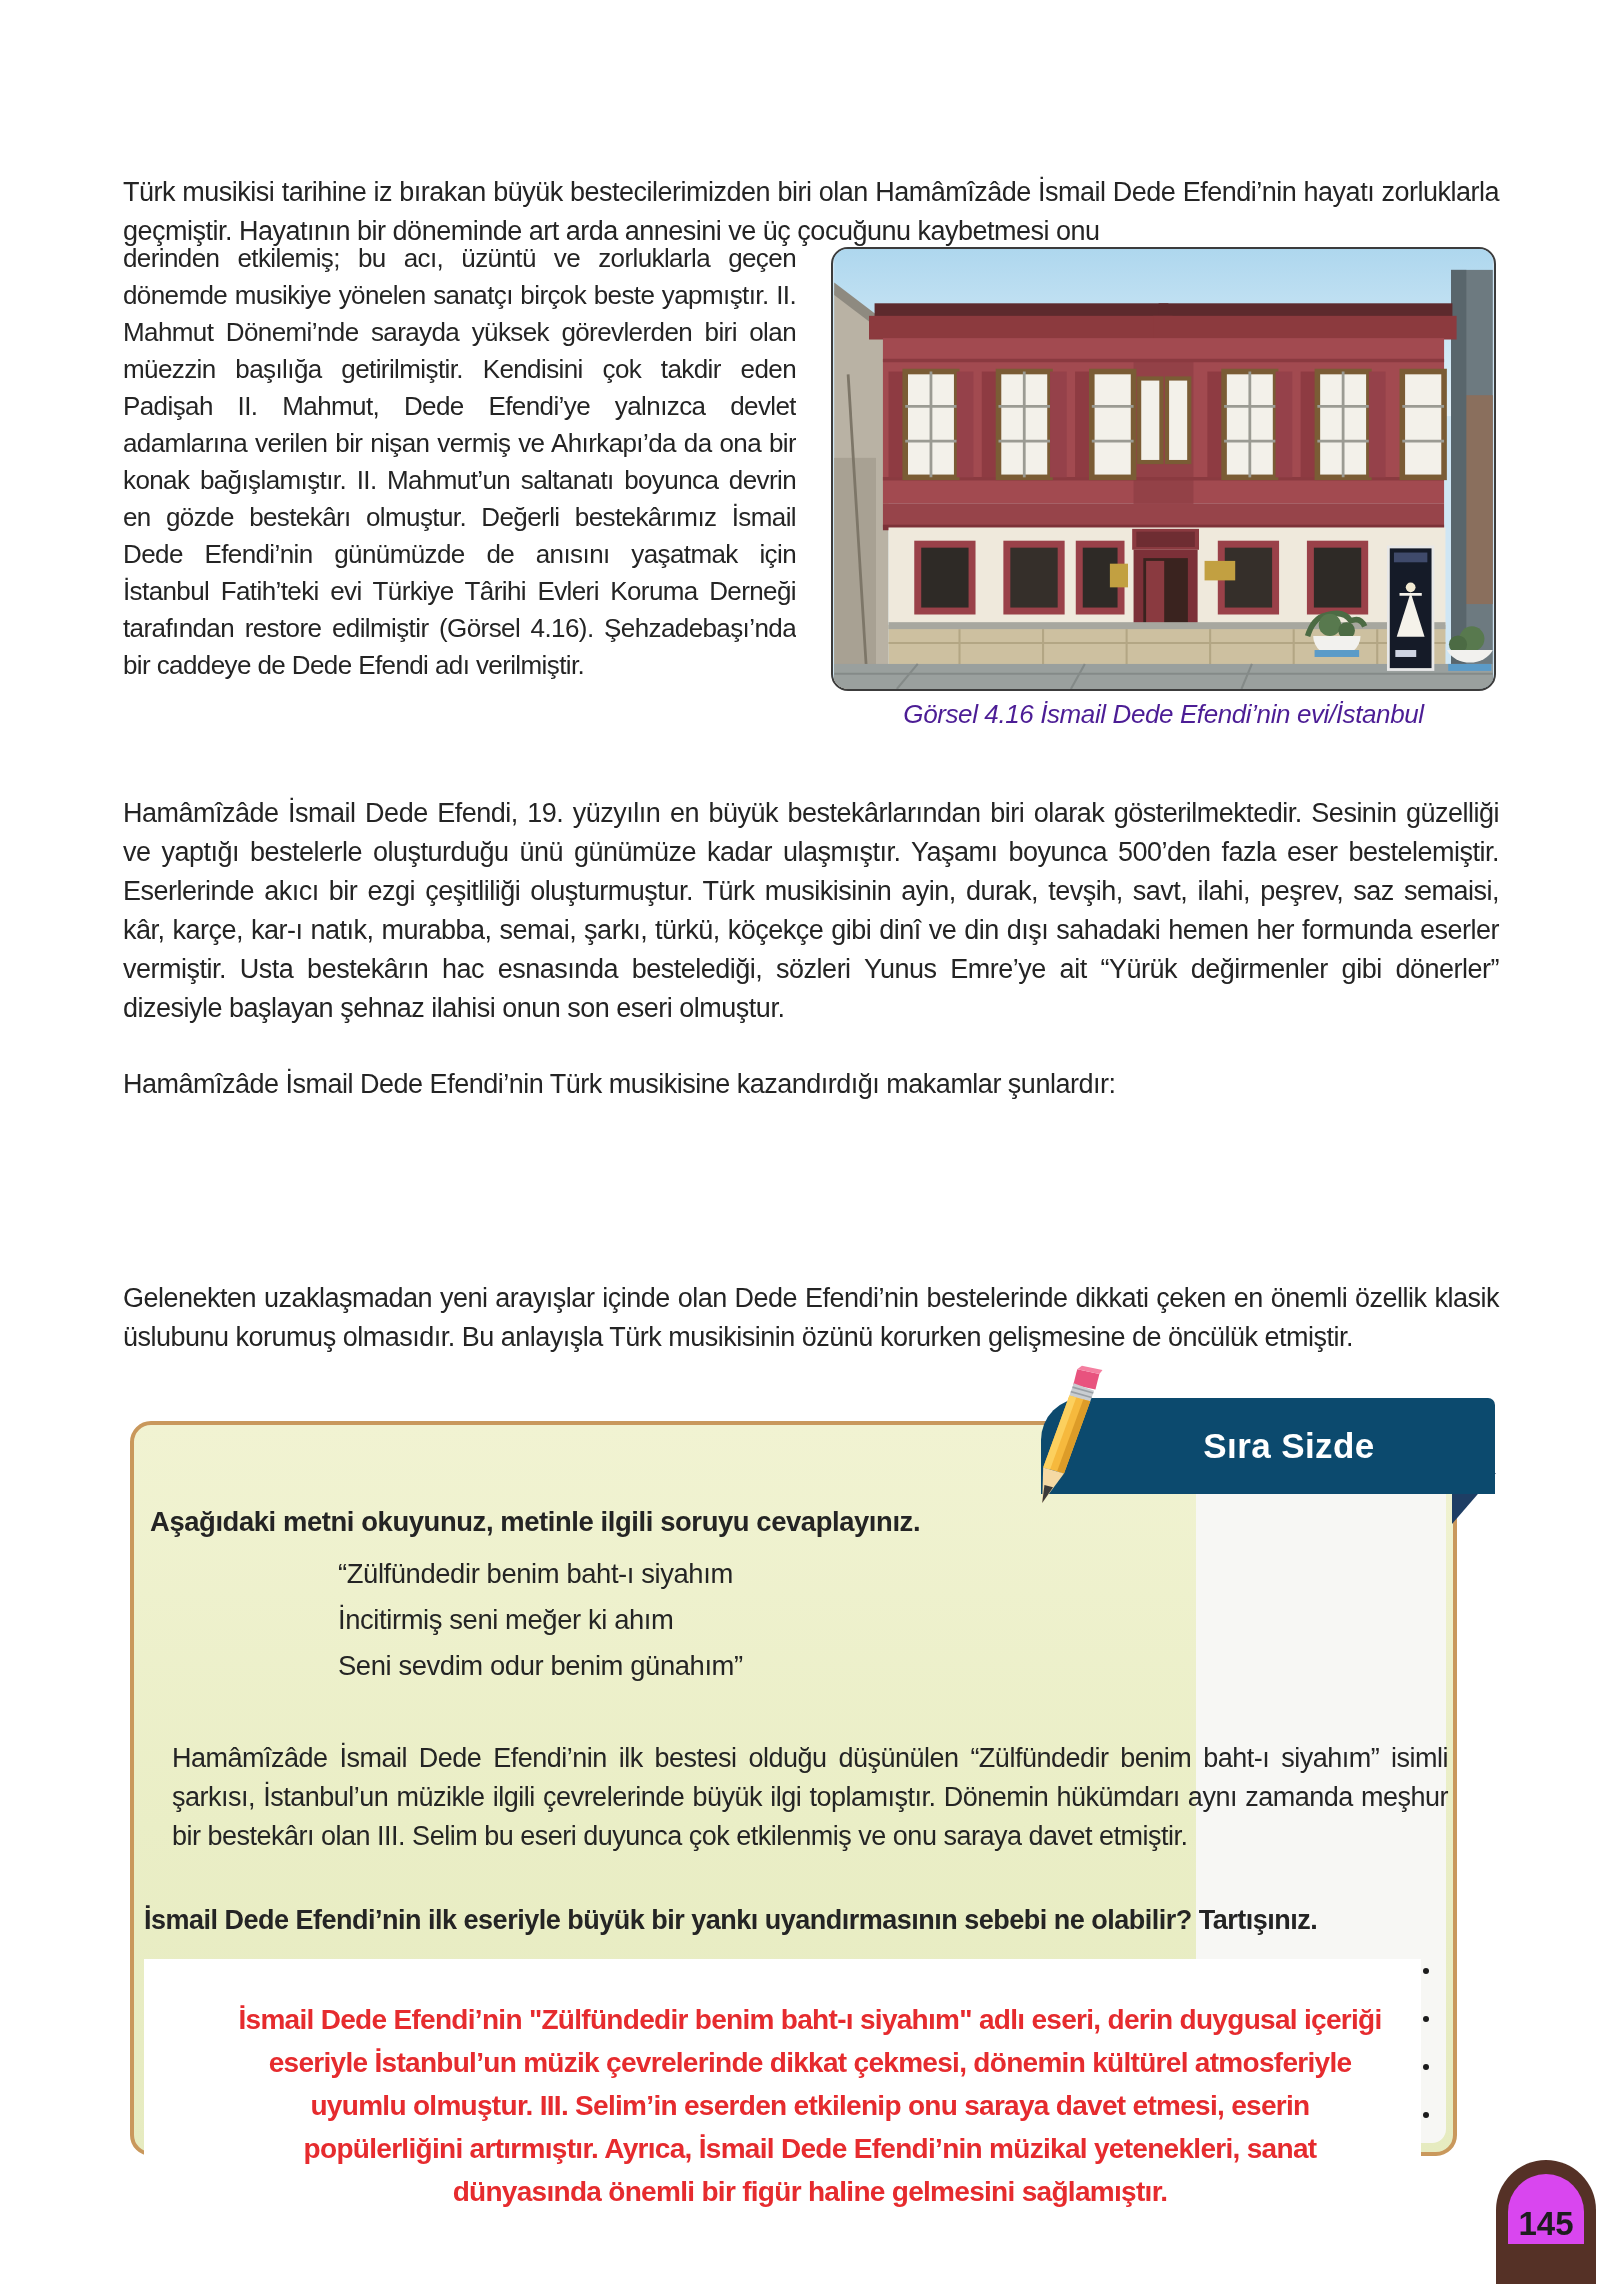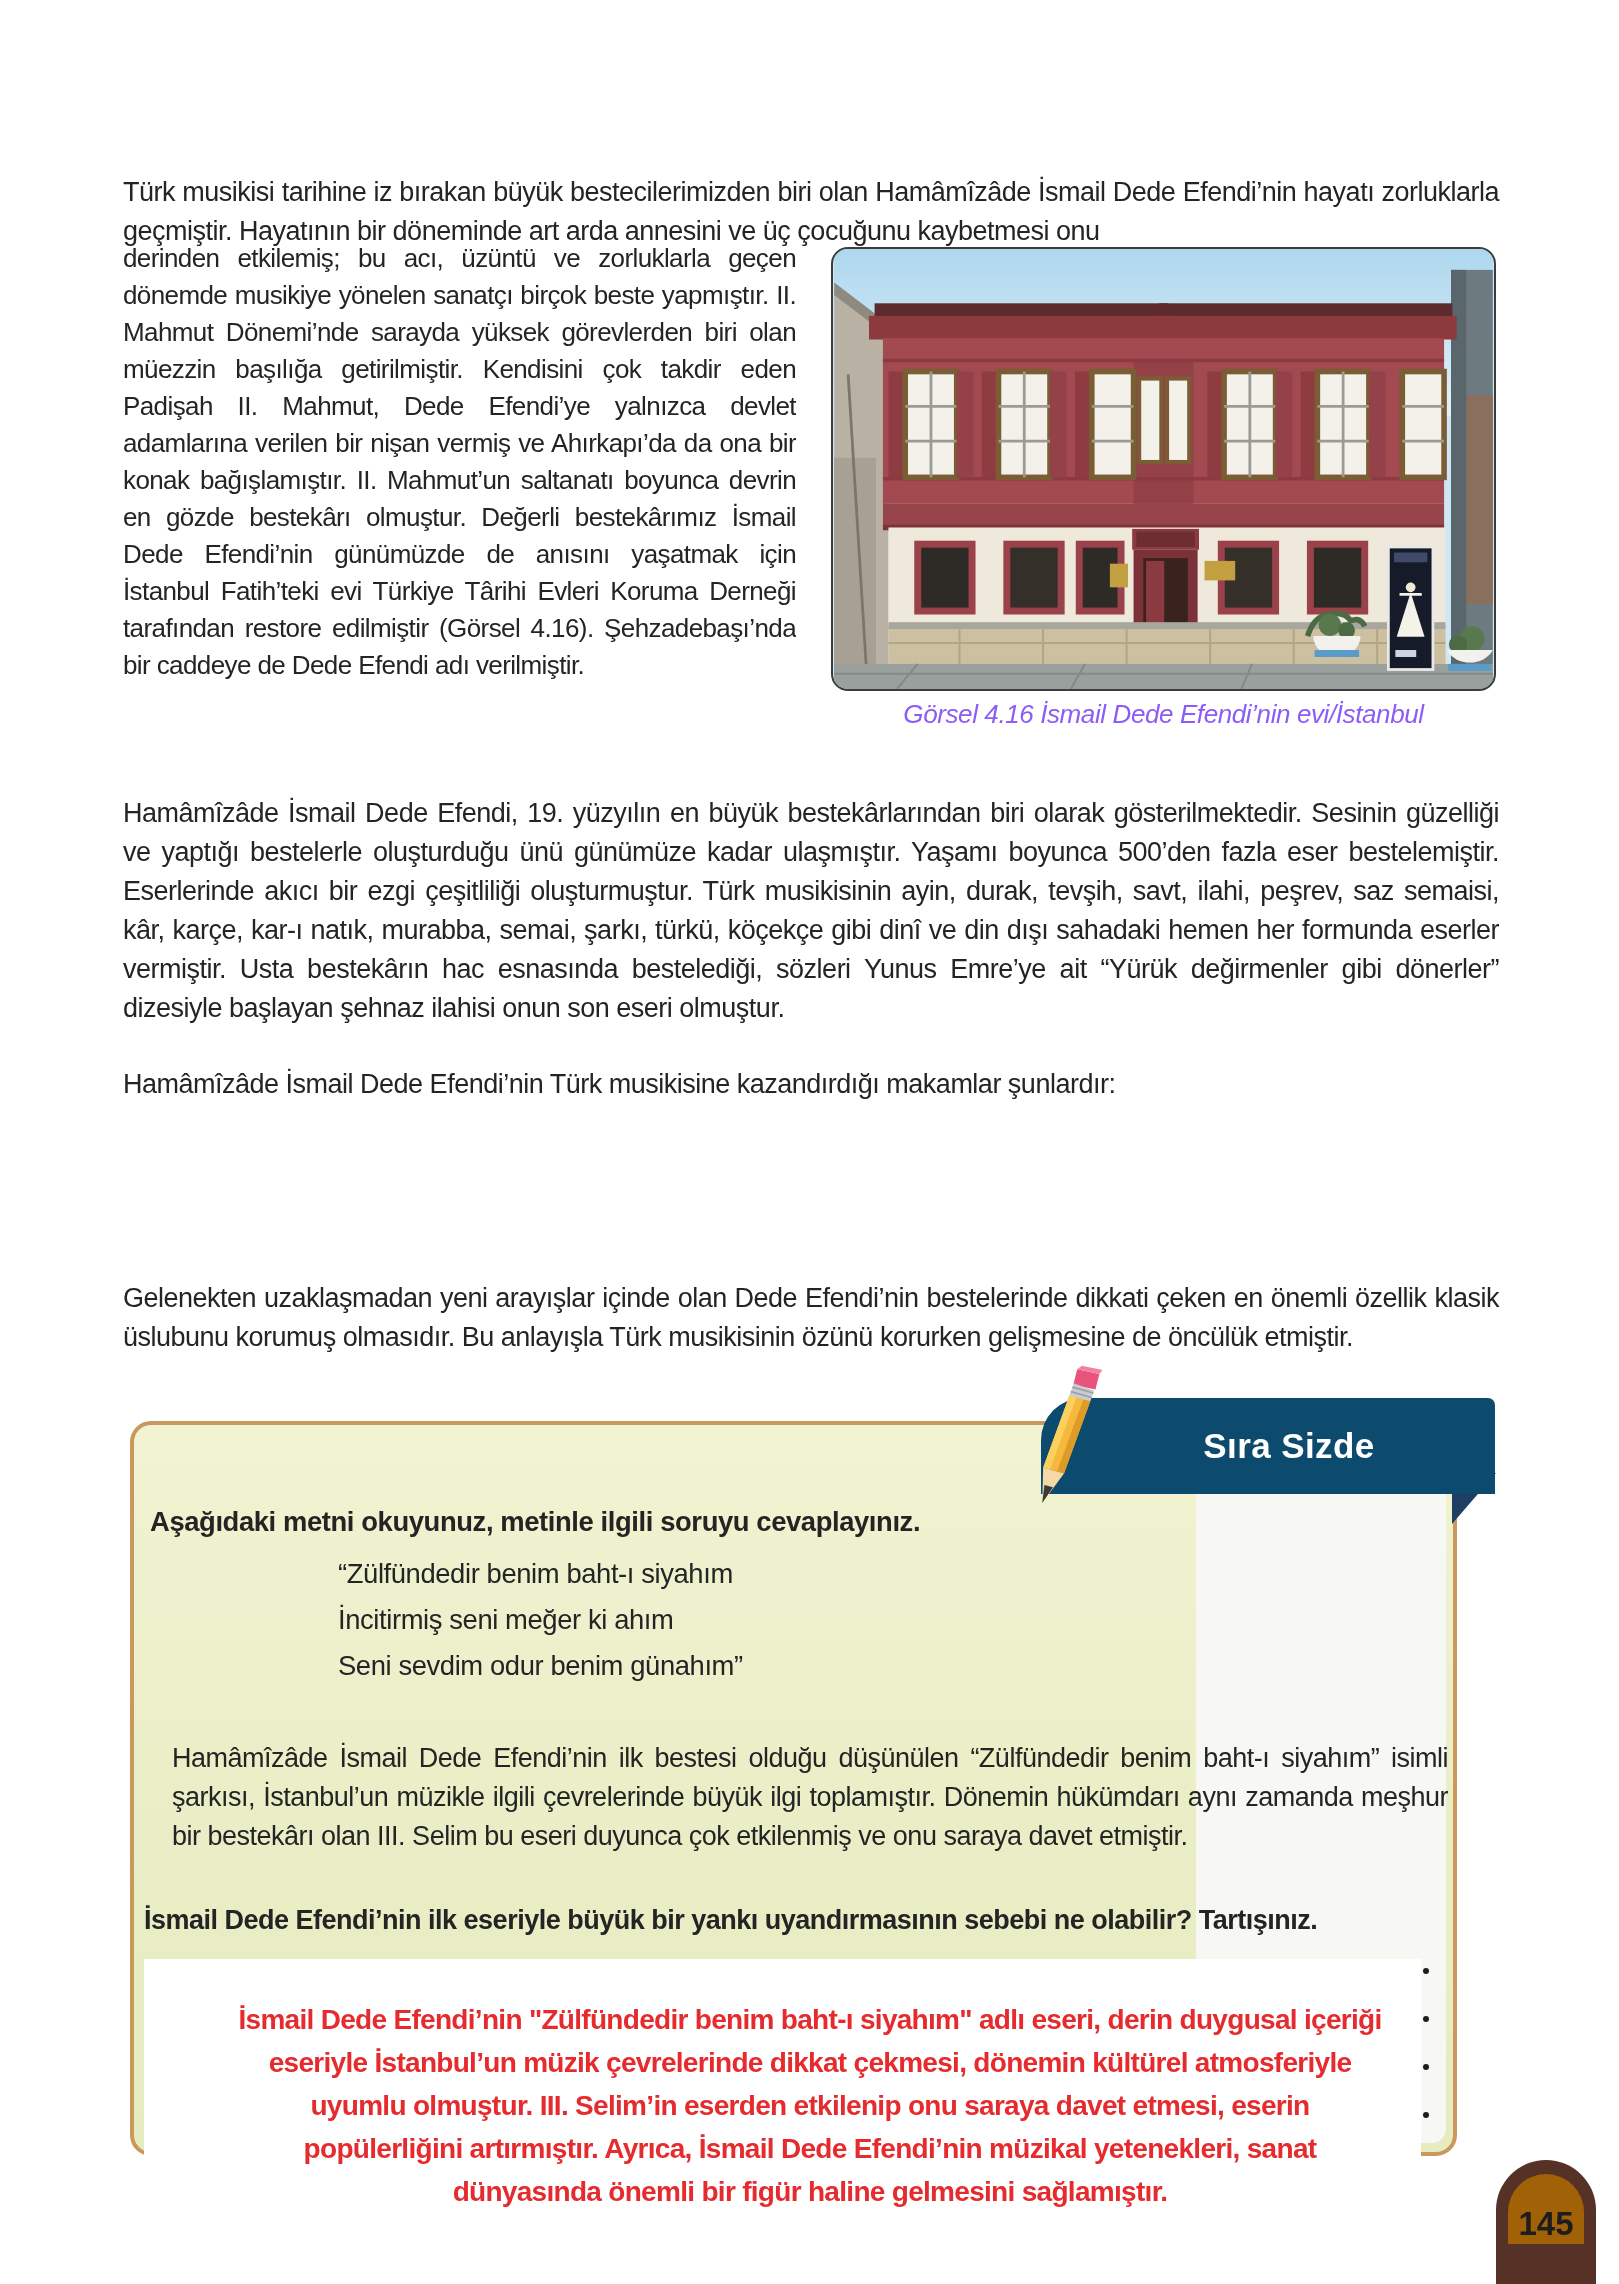--- a/index.html
+++ b/index.html
@@ -10,21 +10,21 @@
   .page p{margin:0;}
   .jtext{text-align:justify;font-size:27px;line-height:39px;letter-spacing:-0.5px;}
   
   #para1{position:absolute;left:123px;top:173px;width:1376px;}
   #col-left{position:absolute;left:123px;top:240px;width:673px;height:526px;
     text-align:justify;font-size:26px;line-height:37px;letter-spacing:-0.6px;overflow:hidden;}
   #figure{position:absolute;left:831px;top:247px;width:665px;height:444px;
     border:2.8px solid #3c3c3c;border-radius:17px;overflow:hidden;box-sizing:border-box;background:#cfe6f4;}
   #figure svg{display:block;width:100%;height:100%;}
   #figcaption{position:absolute;left:831px;top:699px;width:665px;text-align:center;
-    font-style:italic;font-size:26px;letter-spacing:-0.4px;color:#8b5cf6;}
+    font-style:italic;font-size:26px;letter-spacing:-0.4px;color:#4c1d95;}
   #para2{position:absolute;left:123px;top:794px;width:1376px;}
   #para3{position:absolute;left:123px;top:1069px;width:1376px;font-size:27px;letter-spacing:-0.5px;}
   #makam-list{position:absolute;left:148px;top:1117px;list-style:none;margin:0;padding:0;
     font-size:27.4px;letter-spacing:-0.4px;}
   #makam-list li{height:39px;line-height:39px;}
   #makam-list li .bullet{display:inline-block;width:29.5px;font-size:24px;vertical-align:top;}
   #para4{position:absolute;left:123px;top:1279px;width:1376px;}
   
   #sira-box{position:absolute;left:130px;top:1421px;width:1327px;height:735px;box-sizing:border-box;
     border:4.9px solid #c9985c;border-radius:21px;
@@ -49,21 +49,21 @@
   
   #answer-overlay{position:absolute;left:144px;top:1959px;width:1277px;height:205px;background:#ffffff;z-index:4;}
   #answer-text{position:absolute;left:107px;top:1998px;width:1406px;z-index:5;
     display:flex;flex-direction:column;align-items:center;
     color:#e62b2e;font-weight:bold;font-size:28px;letter-spacing:-0.7px;}
   #answer-text .aline{white-space:nowrap;height:43px;line-height:43px;}
   .dot{position:absolute;left:1423px;width:6.3px;height:6.3px;border-radius:50%;background:#1c1c1c;z-index:3;}
   
   #page-badge{position:absolute;left:1496px;top:2160px;width:100px;height:124px;
     background:#553126;border-radius:52px 52px 0 0;z-index:8;}
-  #page-badge .inner{position:absolute;left:12px;top:14px;width:76px;height:70px;background:#a16207;
+  #page-badge .inner{position:absolute;left:12px;top:14px;width:76px;height:70px;background:#d946ef;
     border-radius:38px 38px 0 0;display:flex;align-items:flex-end;justify-content:center;}
   #page-badge .num{font-size:33px;font-weight:bold;color:#1d1d1d;line-height:1;padding-bottom:4.2px;}
 </style>
 </head>
 <body>
 
 <div class="page">
 
   <p id="para1" class="jtext">Türk musikisi tarihine iz bırakan büyük bestecilerimizden biri olan Hamâmîzâde İsmail Dede Efendi’nin hayatı zorluklarla geçmiştir. Hayatının bir döneminde art arda annesini ve üç çocuğunu kaybetmesi onu</p>
 

